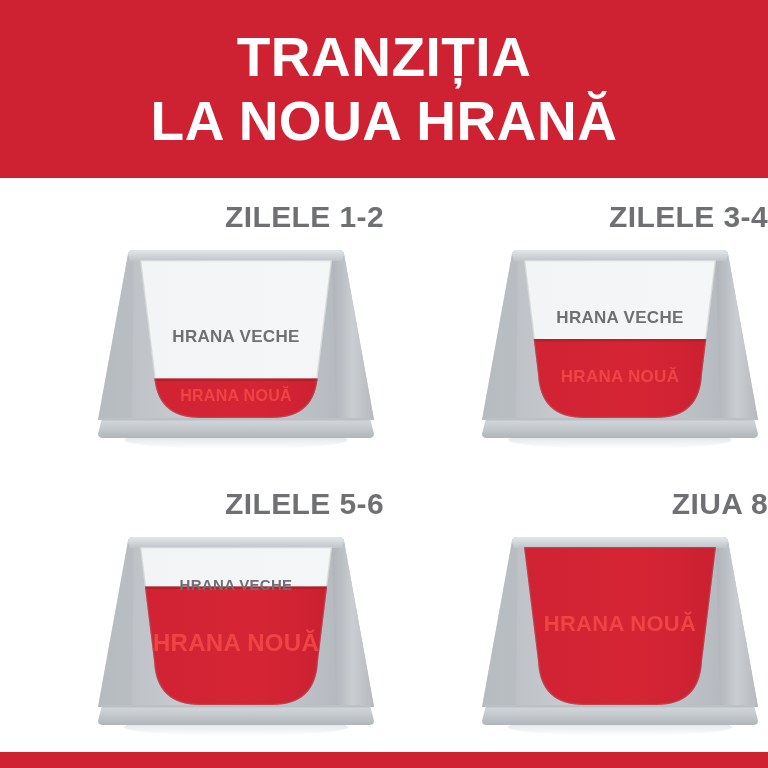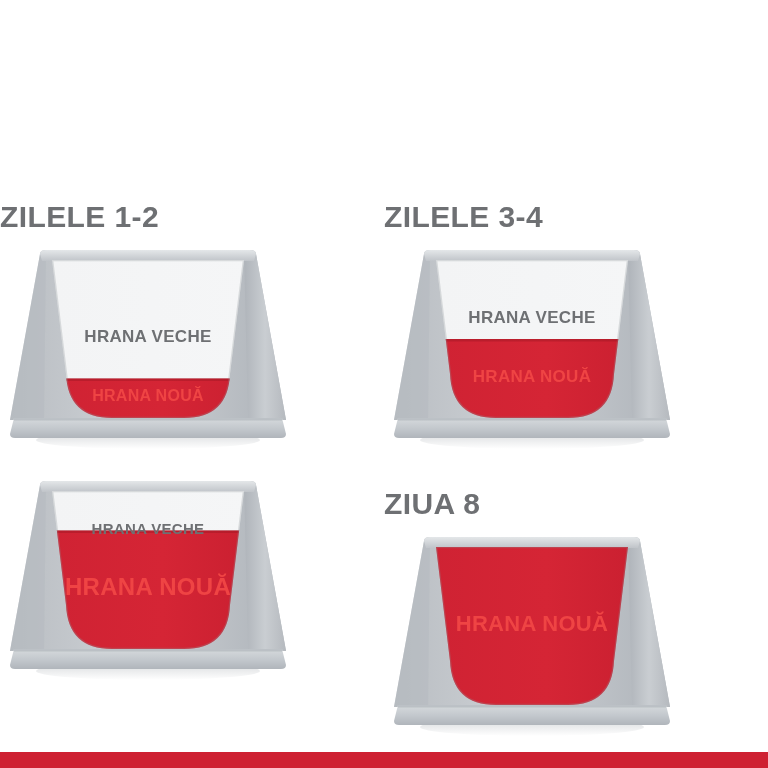--- a/index.html
+++ b/index.html
@@ -48,21 +48,21 @@
     width: 768px;
     height: 574px;
     display: grid;
     grid-template-columns: 1fr 1fr;
     grid-template-rows: 1fr 1fr;
   }
   .panel {
     position: relative;
     display: flex;
     flex-direction: column;
-    align-items: flex-start;
+    align-items: flex-end;
   }
   .panel-label {
     margin-top: 22px;
     color: #6e7073;
     font-weight: 700;
     font-size: 30px;
     letter-spacing: 0.4px;
     line-height: 34px;
     white-space: nowrap;
   }
@@ -108,20 +108,24 @@
     width: 768px;
     height: 16px;
     background: #ce2132;
   }
 </style>
 </head>
 <body>
 
 <div id="page">
 
+  <div id="header">
+    <div class="title-line">TRANZIȚIA</div>
+    <div class="title-line">LA NOUA HRANĂ</div>
+  </div>
 
   <div id="grid">
 
     <div class="panel">
       <div class="panel-label">ZILELE 1-2</div>
       <div class="bowl-wrap">
         <svg class="bowl-svg" viewBox="0 0 296 216">
             <defs>
     <linearGradient id="shellL_b0" x1="0" y1="0" x2="1" y2="0">
       <stop offset="0" stop-color="#b9bdc2"></stop>
@@ -270,20 +274,21 @@
           Q 68 178 66 134
           Z" fill="none" stroke="#8d9298" stroke-width="2.5" opacity="0.28"></path>
             </g>
           </svg>
         <div class="food-label label-old" style="font-size: 17px; top: 47.6px; display: block;">HRANA VECHE</div>
         <div class="food-label label-new" style="font-size: 17px; top: 126.6px; display: block;">HRANA NOUĂ</div>
       </div>
     </div>
 
     <div class="panel">
+      <div class="panel-label">ZILELE 5-6</div>
       <div class="bowl-wrap">
         <svg class="bowl-svg" viewBox="0 0 296 216">
             <defs>
     <linearGradient id="shellL_b2" x1="0" y1="0" x2="1" y2="0">
       <stop offset="0" stop-color="#b9bdc2"></stop>
       <stop offset="0.45" stop-color="#cdd1d5"></stop>
       <stop offset="1" stop-color="#aeb3b9"></stop>
     </linearGradient>
     <linearGradient id="shellR_b2" x1="0" y1="0" x2="1" y2="0">
       <stop offset="0" stop-color="#aeb3b9"></stop>

